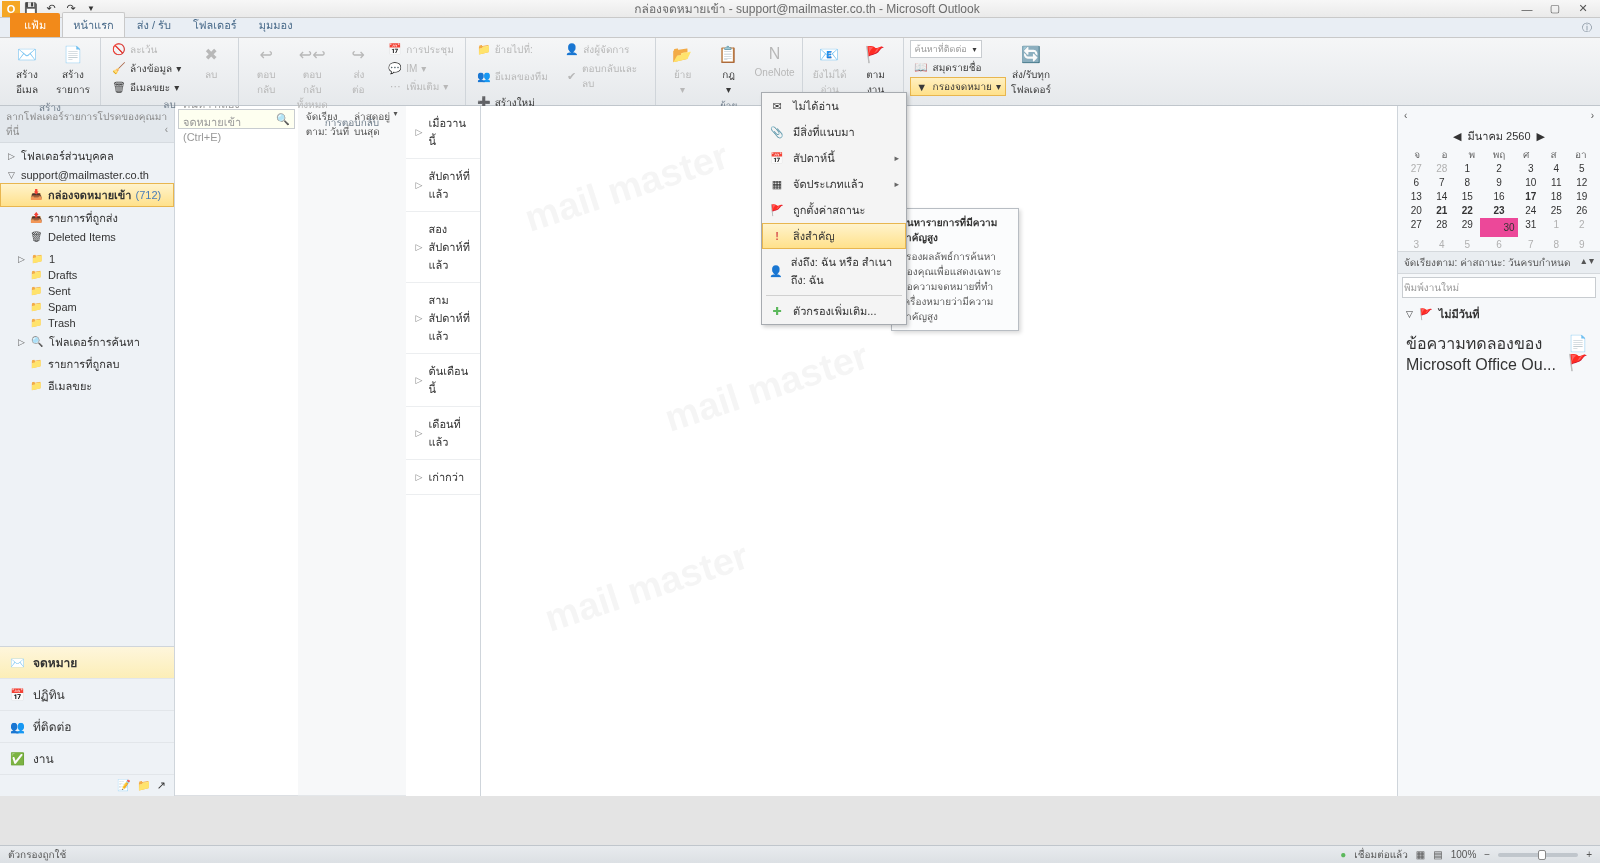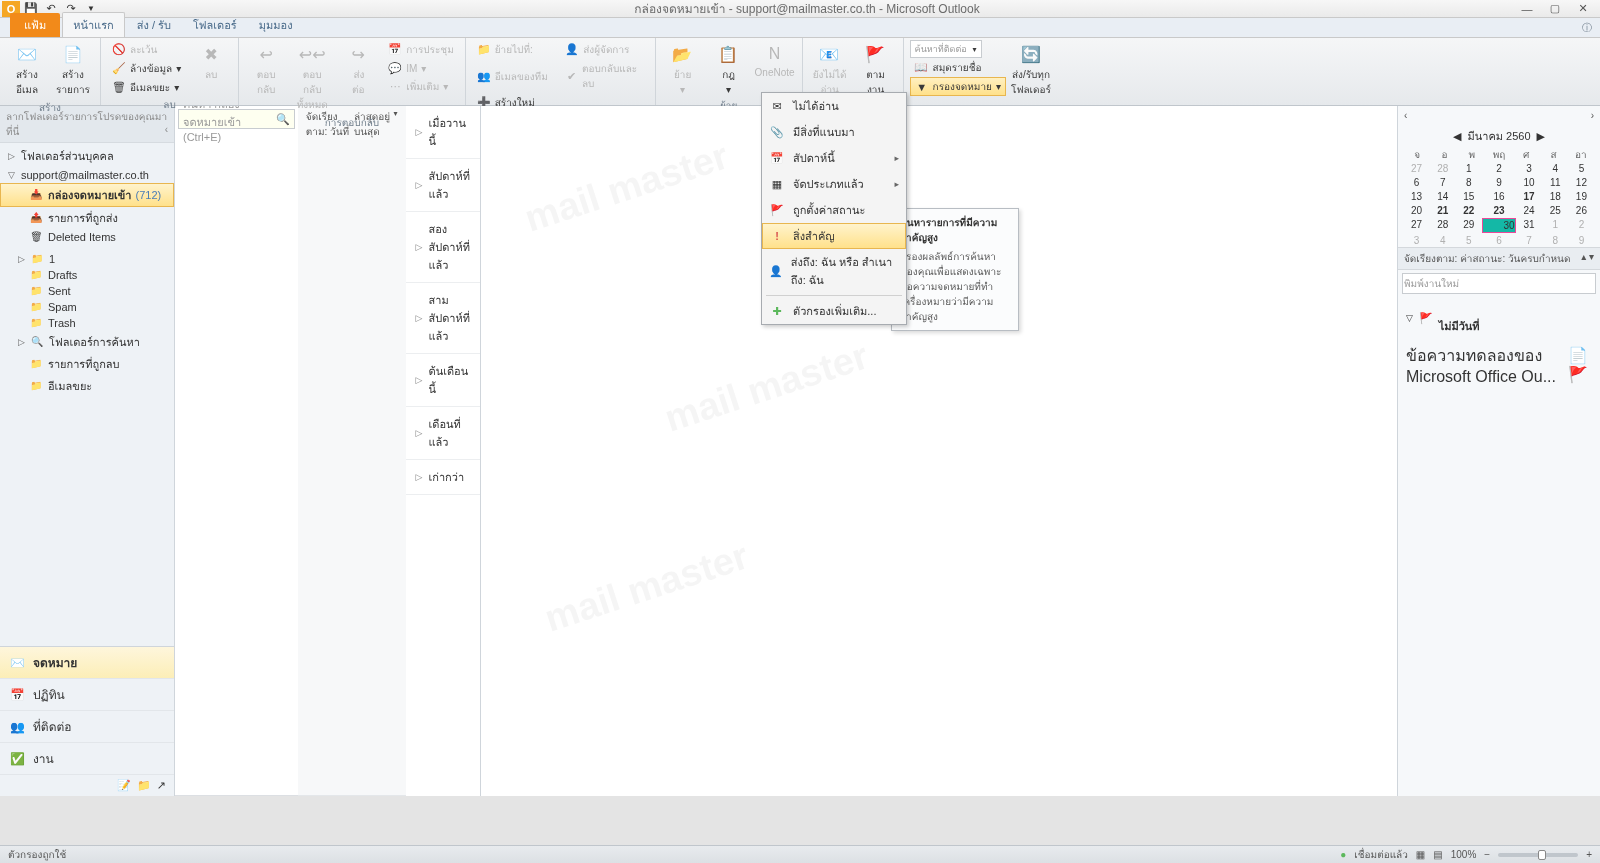--- a/index.html
+++ b/index.html
@@ -78,21 +78,21 @@
 .watermark { position: absolute; color: rgba(120,120,120,.07); font-size: 38px; font-weight: bold; transform: rotate(-18deg); pointer-events: none; }
 
 
 .todo-pane { width: 202px; background: #f6f8fa; display: flex; flex-direction: column; }
 .todo-nav { display: flex; justify-content: space-between; padding: 4px 6px; font-size: 10px; color: #555; }
 .cal-header { text-align: center; font-size: 11px; padding: 2px 0; display: flex; justify-content: center; align-items: center; gap: 6px; }
 .cal-grid { display: grid; grid-template-columns: repeat(7, 1fr); font-size: 10px; text-align: center; padding: 0 6px; gap: 1px; }
 .cal-grid .dh { color: #666; font-weight: normal; }
 .cal-grid .cd { padding: 1px 0; color: #333; }
 .cal-grid .cd.dim { color: #b0b0b0; }
-.cal-grid .cd.today { border: 1px solid #ec4899; background: #14b8a6; padding-left: 20px; }
+.cal-grid .cd.today { border: 3px solid #ec4899; background: #ec4899; padding-left: 20px; }
 .cal-grid .cd.bold { font-weight: bold; }
 .todo-msg { text-align: center; font-size: 10px; color: #555; padding: 30px 8px; }
 .todo-sec-head { background: #e9edf1; border-top: 1px solid #d4d8dc; border-bottom: 1px solid #d4d8dc; padding: 3px 6px; font-size: 10px; color: #555; display: flex; justify-content: space-between; }
 .todo-input { margin: 3px 4px; border: 1px solid #c8ccd0; padding: 2px 1px; font-size: 10px; color: #999; background: #fff; }
 .todo-row { padding: 4px 8px; font-size: 11px; display: flex; align-items: center; gap: 6px; }
 
 
 .statusbar { position: absolute; bottom: 0; left: 0; right: 0; height: 18px; background: linear-gradient(#e8ebee,#dce0e4); border-top: 1px solid #c0c6cc; display: flex; align-items: center; padding: 0 8px; font-size: 10px; color: #555; }
 .statusbar .right { margin-left: auto; display: flex; align-items: center; gap: 8px; }
 .zoom-slider { width: 80px; height: 4px; background: #c0c6cc; position: relative; border-radius: 2px; }
@@ -519,21 +519,21 @@
         <div class="cd dim">9</div>
       </div>
     <div class="todo-sec-head">
         <span>จัดเรียงตาม: ค่าสถานะ: วันครบกำหนด</span>
         <span>▴ ▾</span>
       </div>
     <div class="todo-input"><span>พิมพ์งานใหม่</span></div>
     <div class="todo-row">
         <span style="font-size:9px;">▽</span>
         <span style="color:#d9534f;">🚩</span>
-        <span style="font-weight:bold;margin-top:16px;">ไม่มีวันที่</span>
+        <span style="font-weight:bold;">ไม่มีวันที่</span>
       </div>
     <div class="todo-row" style="font-size:16px;">
         <span>ข้อความทดลองของ Microsoft Office Ou...</span>
         <span style="margin-left:auto;">📄 🚩</span>
       </div>
   </div>
 </div>
 
 <div class="statusbar">
   <span>ตัวกรองถูกใช้</span>

